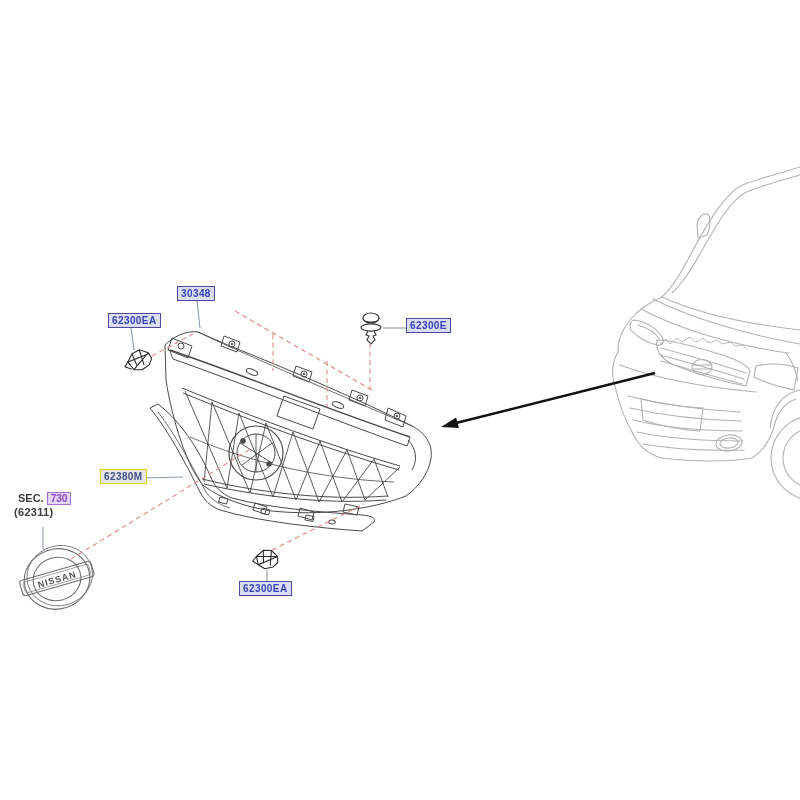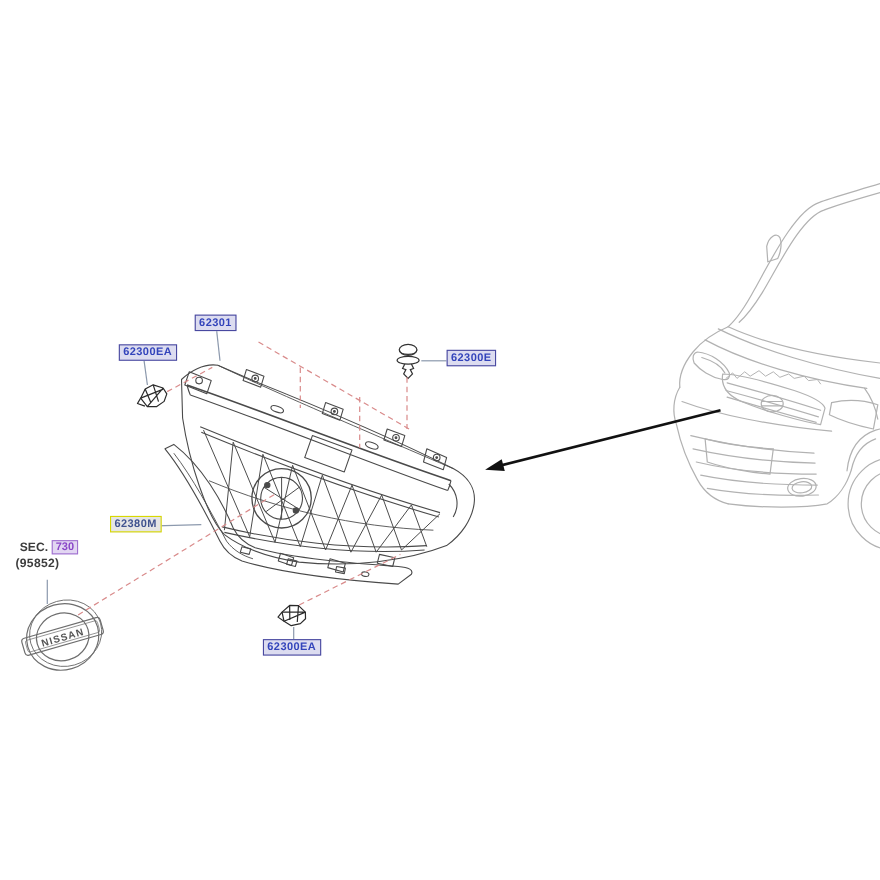--- a/index.html
+++ b/index.html
@@ -16,21 +16,21 @@
     padding:1px 3px;line-height:11px;cursor:pointer;white-space:nowrap;
     z-index:5;
   }
   .plabel.hl{
     color:#41538f;background:#e5e5e5;border:1px solid #d8d800;
   }
   .secblock{
     position:absolute;left:14px;top:491px;z-index:5;
     font-size:11px;font-weight:bold;color:#3c3c3c;line-height:14px;
   }
-  .secrow{display:flex;align-items:flex-start;gap:3px;padding-left:4px;}
+  .secrow{display:flex;align-items:flex-end;gap:3px;padding-left:4px;}
   .secnum{
     font-size:10px;color:#8a46c8;background:#e2d6f2;border:1px solid #a070d0;
     padding:0 3px;line-height:11px;cursor:pointer;
   }
   .secsub{letter-spacing:.3px;}
 </style>
 </head>
 <body>
 
 <div id="stage">
@@ -190,31 +190,31 @@
     <path d="M267,570 L267,581"></path>
     <path d="M43,527 L43,549"></path>
   </g>
 
   <g>
     <line x1="655" y1="373" x2="452" y2="424" stroke="#111111" stroke-width="2.4"></line>
     <polygon points="441,427 456.1,417.5 458.9,428.1" fill="#111111"></polygon>
   </g>
 </svg>
 
-<div class="plabel" style="left:177px;top:286px;">62301</div>
+<div class="plabel" style="left:177px;top:286px;">30348</div>
 
 <div class="plabel" style="left:108px;top:313px;">62300EA</div>
 
 <div class="plabel" style="left:406px;top:318px;">62300E</div>
 
 <div class="plabel hl" style="left:100px;top:469px;">62380M</div>
 
 <div class="plabel" style="left:239px;top:581px;">62300EA</div>
 
 <div class="secblock">
   <div class="secrow">
     <span>SEC.</span>
     <span class="secnum">730</span>
   </div>
-  <div class="secsub">(95852)</div>
+  <div class="secsub">(62311)</div>
 </div>
 
 </div>
 
 </body></html>

